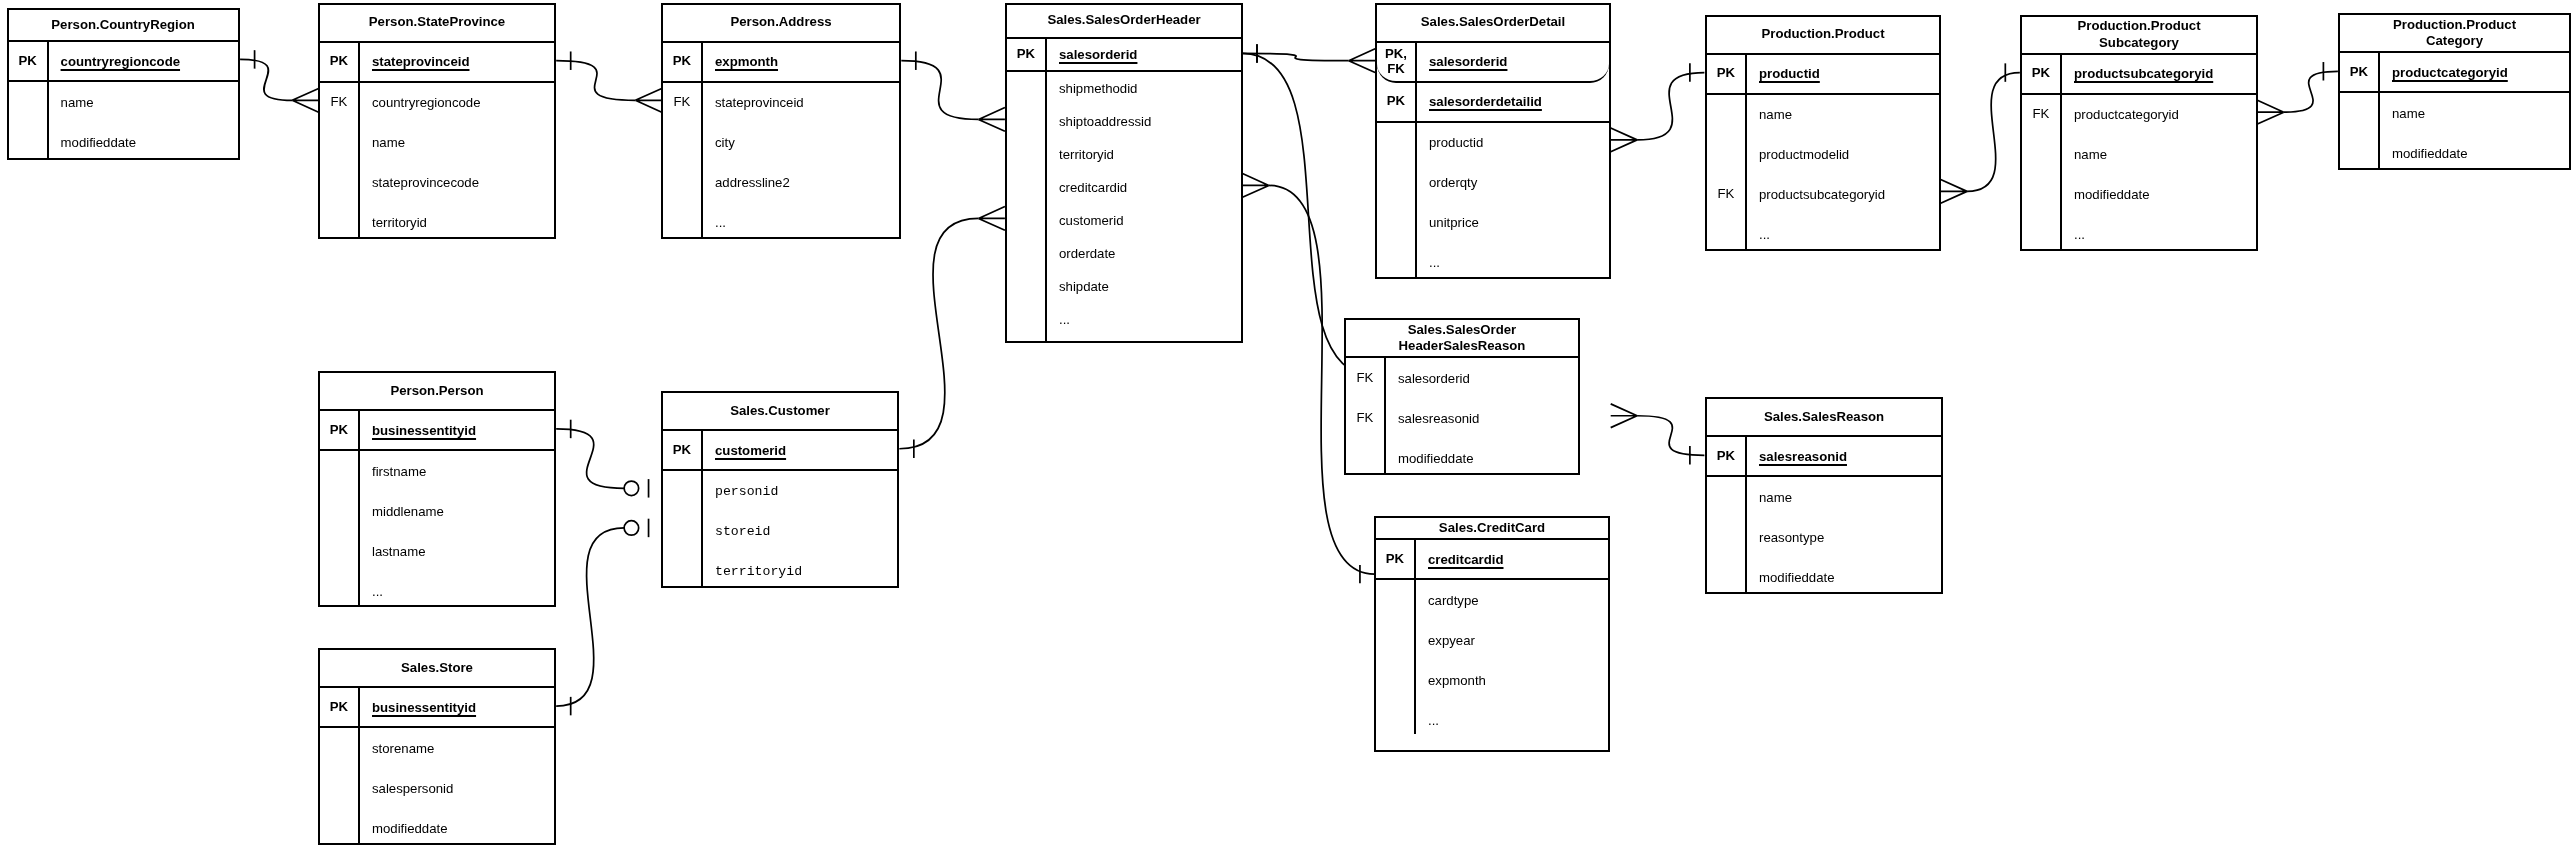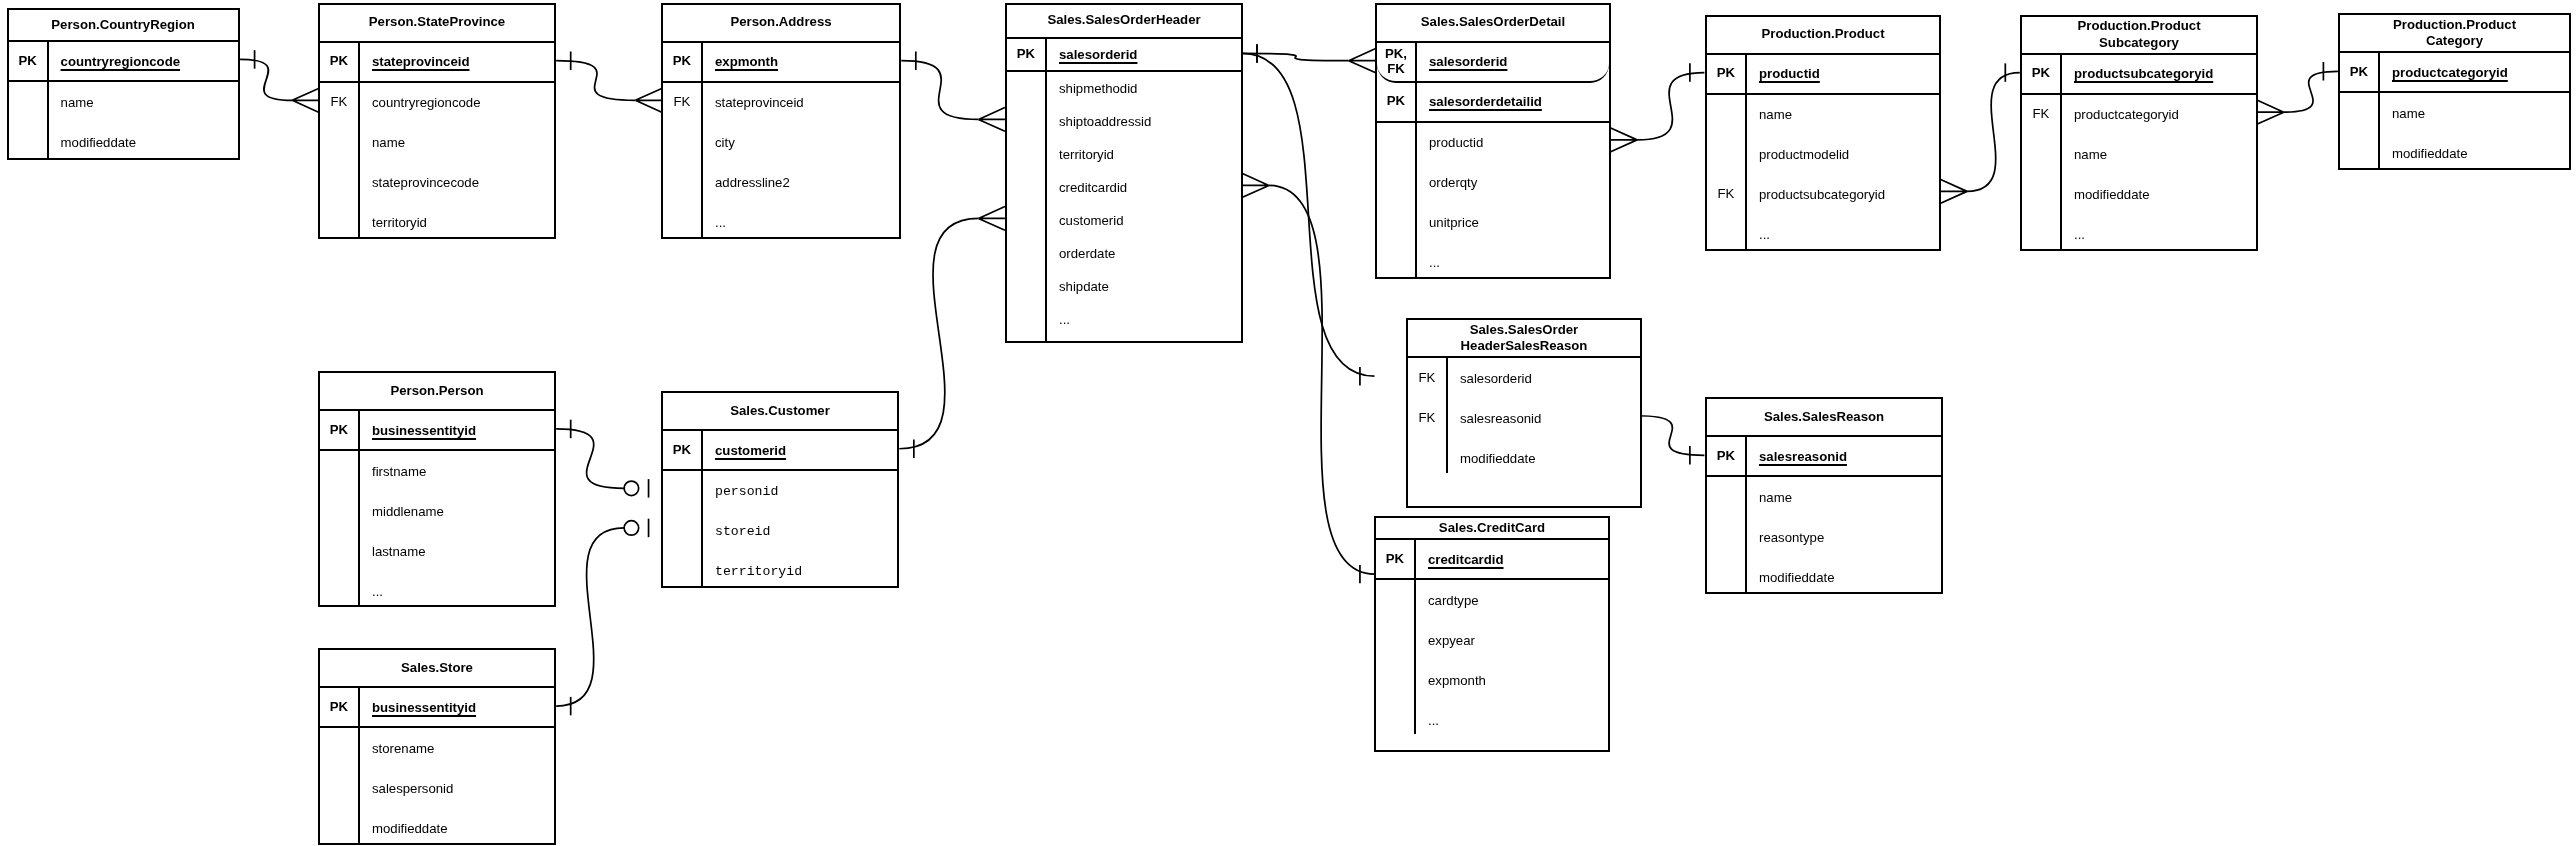--- a/index.html
+++ b/index.html
@@ -483,21 +483,21 @@
           </div>
         </div>
         <div class="er-row" style="height: 40px;">
           <div class="label-cell"></div>
           <div class="name-cell">
             <span>territoryid</span>
           </div>
         </div>
       </div>
     </div>
-    <div class="er-table" style="left: 1406px; top: 318px; width: 236px; height: 190px;">
+    <div class="er-table" style="left: 1344px; top: 318px; width: 236px; height: 157px;">
       <div class="er-title" style="height: 38px;">Sales.SalesOrder
 HeaderSalesReason</div>
       <div class="er-body" style="height: 115px;">
         <div class="v-divider"></div>
         <div class="er-row" style="height: 40px;">
           <div class="label-cell">FK</div>
           <div class="name-cell">
             <span>salesorderid</span>
           </div>
         </div>

